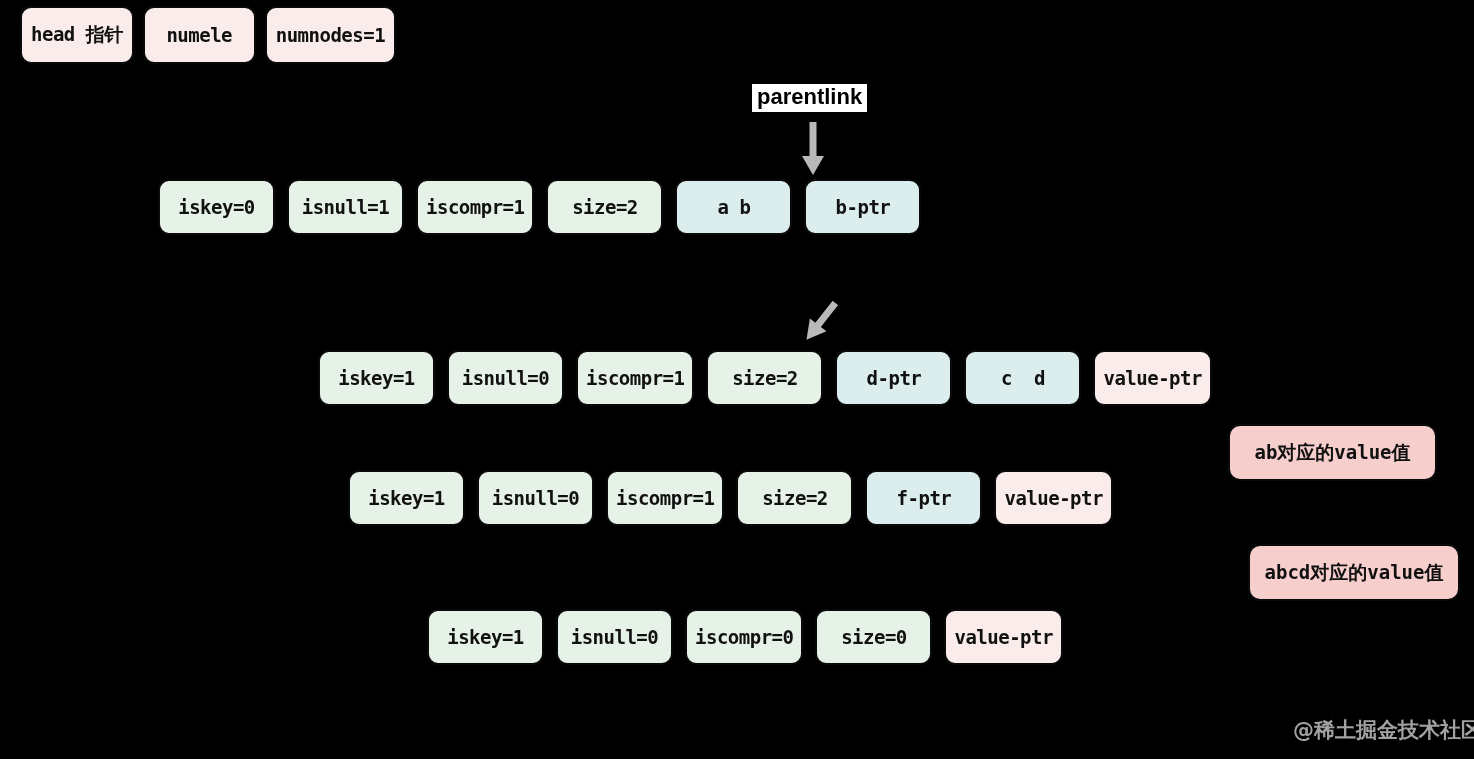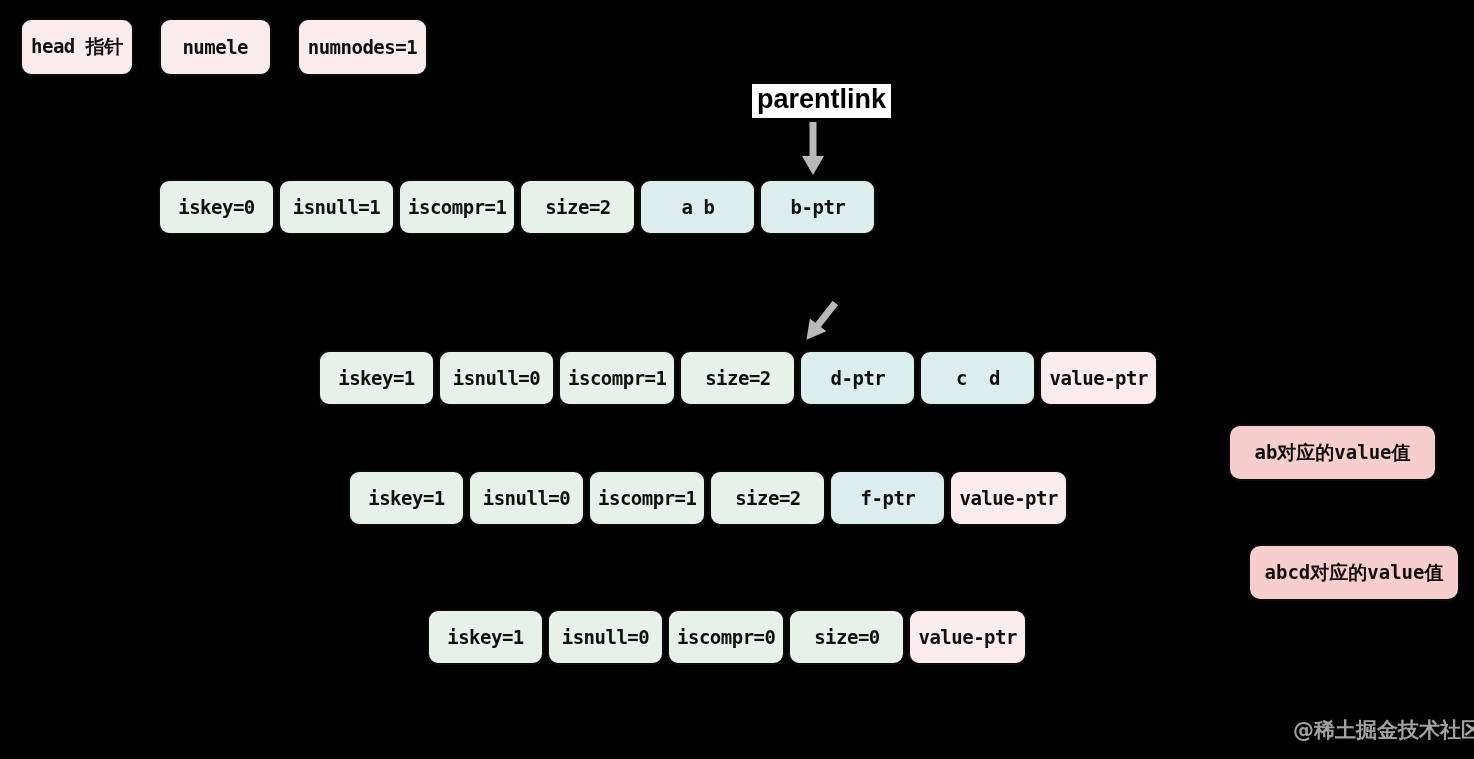--- a/index.html
+++ b/index.html
@@ -6,48 +6,48 @@
   .stage{
     position:relative;
     width:1474px;height:759px;
     background:var(--bg,#000);
     overflow:hidden;
     font-family:"DejaVu Sans Mono","DejaVu Sans",sans-serif;
   }
   .row{
     position:absolute;
     display:flex;
-    gap:3px;
+    gap:12px;
   }
   .box{
     box-sizing:border-box;
     height:56px;
     min-width:117px;
     padding:0 8px;
     border-radius:11px;
     border:2px solid #0a0a0a;
     display:flex;align-items:center;justify-content:center;
     font-weight:bold;font-size:19px;color:#111;
     white-space:pre;
     letter-spacing:-0.5px;
   }
   .green{background:var(--green,#e6f2e8);}
   .blue{background:var(--blue,#dcedee);}
   .pink{background:var(--pinkLight,#f9ecea);}
   .hdr .box{height:58px;min-width:113px;padding:0 9px;}
-  #row-header{left:20px;top:18px;gap:25px;justify-content:flex-end;}
+  #row-header{left:20px;top:6px;gap:9px;justify-content:flex-end;}
   #row-node1{left:158px;top:179px;}
   #row-node2{left:318px;top:350px;}
   #row-node3{left:348px;top:470px;}
   #row-node4{left:427px;top:609px;}
   .parentlink{
     position:absolute;left:752px;top:84px;
     background:#fff;color:#000;
     font-family:"Liberation Sans","DejaVu Sans",sans-serif;
-    font-weight:bold;font-size:27px;
+    font-weight:bold;font-size:22px;
     padding:1px 5px 3px 5px;line-height:1.1;text-align:center;
   }
   .valuebox{
     position:absolute;
     box-sizing:border-box;
     height:57px;
     border-radius:12px;
     border:2px solid #0a0a0a;
     display:flex;align-items:center;justify-content:center;
     font-weight:bold;font-size:19px;color:#111;

